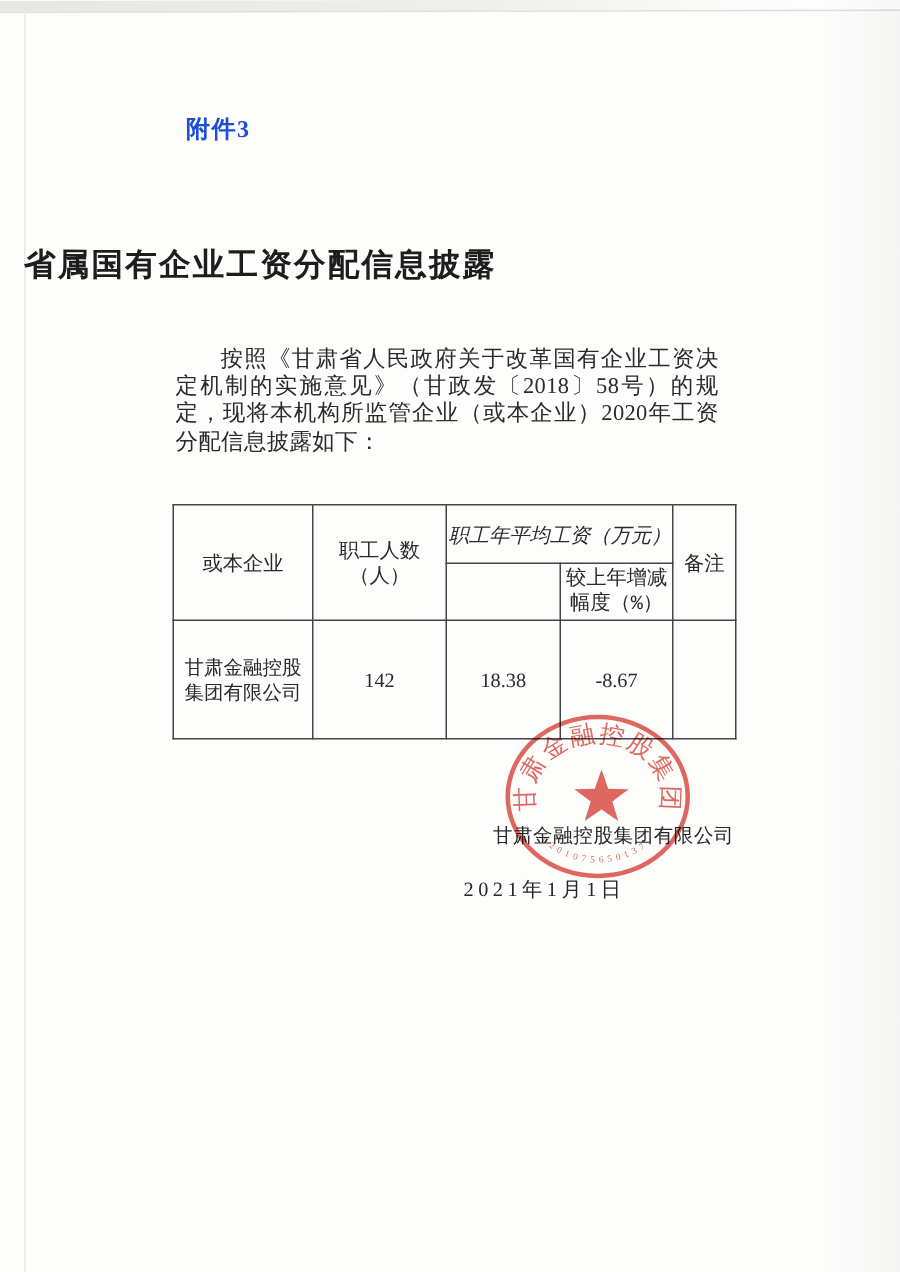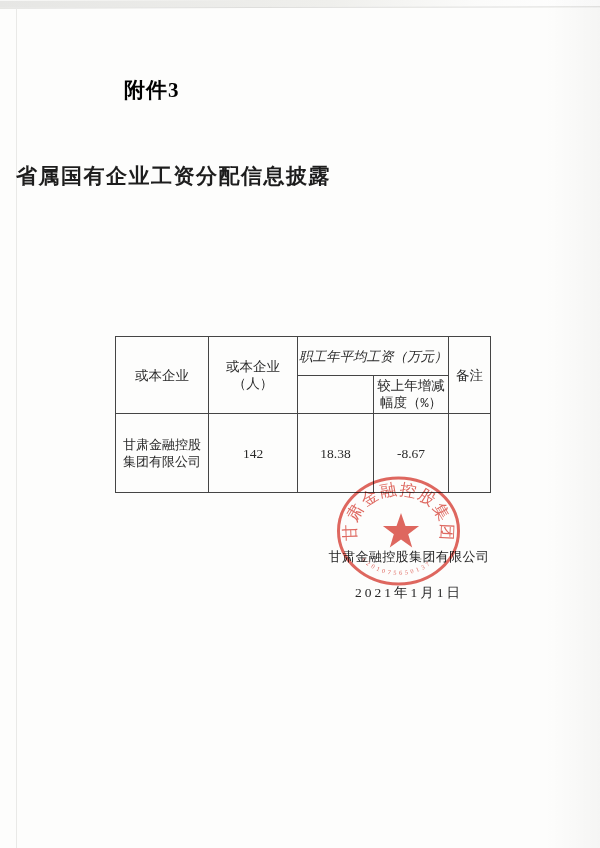--- a/index.html
+++ b/index.html
@@ -21,21 +21,21 @@
   .scan-left{
     position:absolute;left:16px;top:8px;bottom:0;width:1px;
     background:#e9e9e7;
   }
   .scan-right{
     position:absolute;right:0;top:0;bottom:0;width:55px;
     background:linear-gradient(to right,rgba(0,0,0,0),rgba(0,0,0,0.03));
   }
   .attachment{
     position:absolute;left:124px;top:76px;
-    font-size:21px;font-weight:700;letter-spacing:1px;color:#000000;
+    font-size:16px;font-weight:700;letter-spacing:1px;color:#1d4ed8;
   }
   .title{
     position:absolute;left:0;top:146px;width:100%;
     margin:16px;text-align:left;
     font-size:21px;font-weight:700;letter-spacing:1.5px;color:#1d1d1d;
   }
   .body-par{
     position:absolute;left:117px;top:231px;width:362px;
     margin:0;font-size:15px;line-height:18.2px;
     text-align:justify;text-indent:2em;color:#2b2b2b;
@@ -59,21 +59,21 @@
   td.sub-change{border-top:1px solid #454545;font-family:Liberation Mono, monospace;}
   td.num{text-align:right;padding-right:2px;}
   td.ent{font-size:13px;line-height:18px;}
   
   .signature{
     position:absolute;left:309px;top:548px;width:200px;
     text-align:center;font-size:13px;letter-spacing:0.4px;color:#262626;
   }
   .sig-date{
     position:absolute;left:309px;top:584px;width:200px;
-    text-align:center;font-size:13.5px;letter-spacing:3px;color:#262626;
+    text-align:left;font-size:13.5px;letter-spacing:3px;color:#262626;
   }
   
   .seal{
     position:absolute;left:330px;top:470px;width:138px;height:120px;
     opacity:0.82;mix-blend-mode:multiply;
   }
   .seal *{fill:var(--seal-red,#d9473d);}
   .seal .ring{fill:none;stroke:var(--seal-red,#d9473d);stroke-width:3;}
   .seal text{font-family:"Liberation Serif","DejaVu Serif",serif;}
 </style>
@@ -83,33 +83,34 @@
 <div class="page">
 
   <div class="scan-top"></div>
   <div class="scan-left"></div>
   <div class="scan-right"></div>
 
   <div class="attachment">附件3</div>
 
   <h1 class="title">省属国有企业工资分配信息披露</h1>
 
+  <p class="body-par">按照《甘肃省人民政府关于改革国有企业工资决定机制的实施意见》（甘政发〔2018〕58号）的规定，现将本机构所监管企业（或本企业）2020年工资分配信息披露如下：</p>
 
   <table class="wage">
     <colgroup>
       <col style="width:93px">
         <col style="width:89px">
         <col style="width:76px">
       <col style="width:75px">
         <col style="width:42px">
     </colgroup>
     <tbody>
         <tr class="hr1">
       <td rowspan="2">或本企业</td>
-      <td rowspan="2">或本企业（人）</td>
+      <td rowspan="2">职工人数（人）</td>
       <td colspan="2" class="avg-head">职工年平均工资（万元）</td>
       <td rowspan="2">备注</td>
     </tr>
     <tr class="hr2">
       <td class="sub-empty"></td>
       <td class="sub-change">较上年增减幅度（%）</td>
     </tr>
     <tr class="dr">
       <td class="ent">甘肃金融控股集团有限公司</td>
       <td class="num">142</td>

